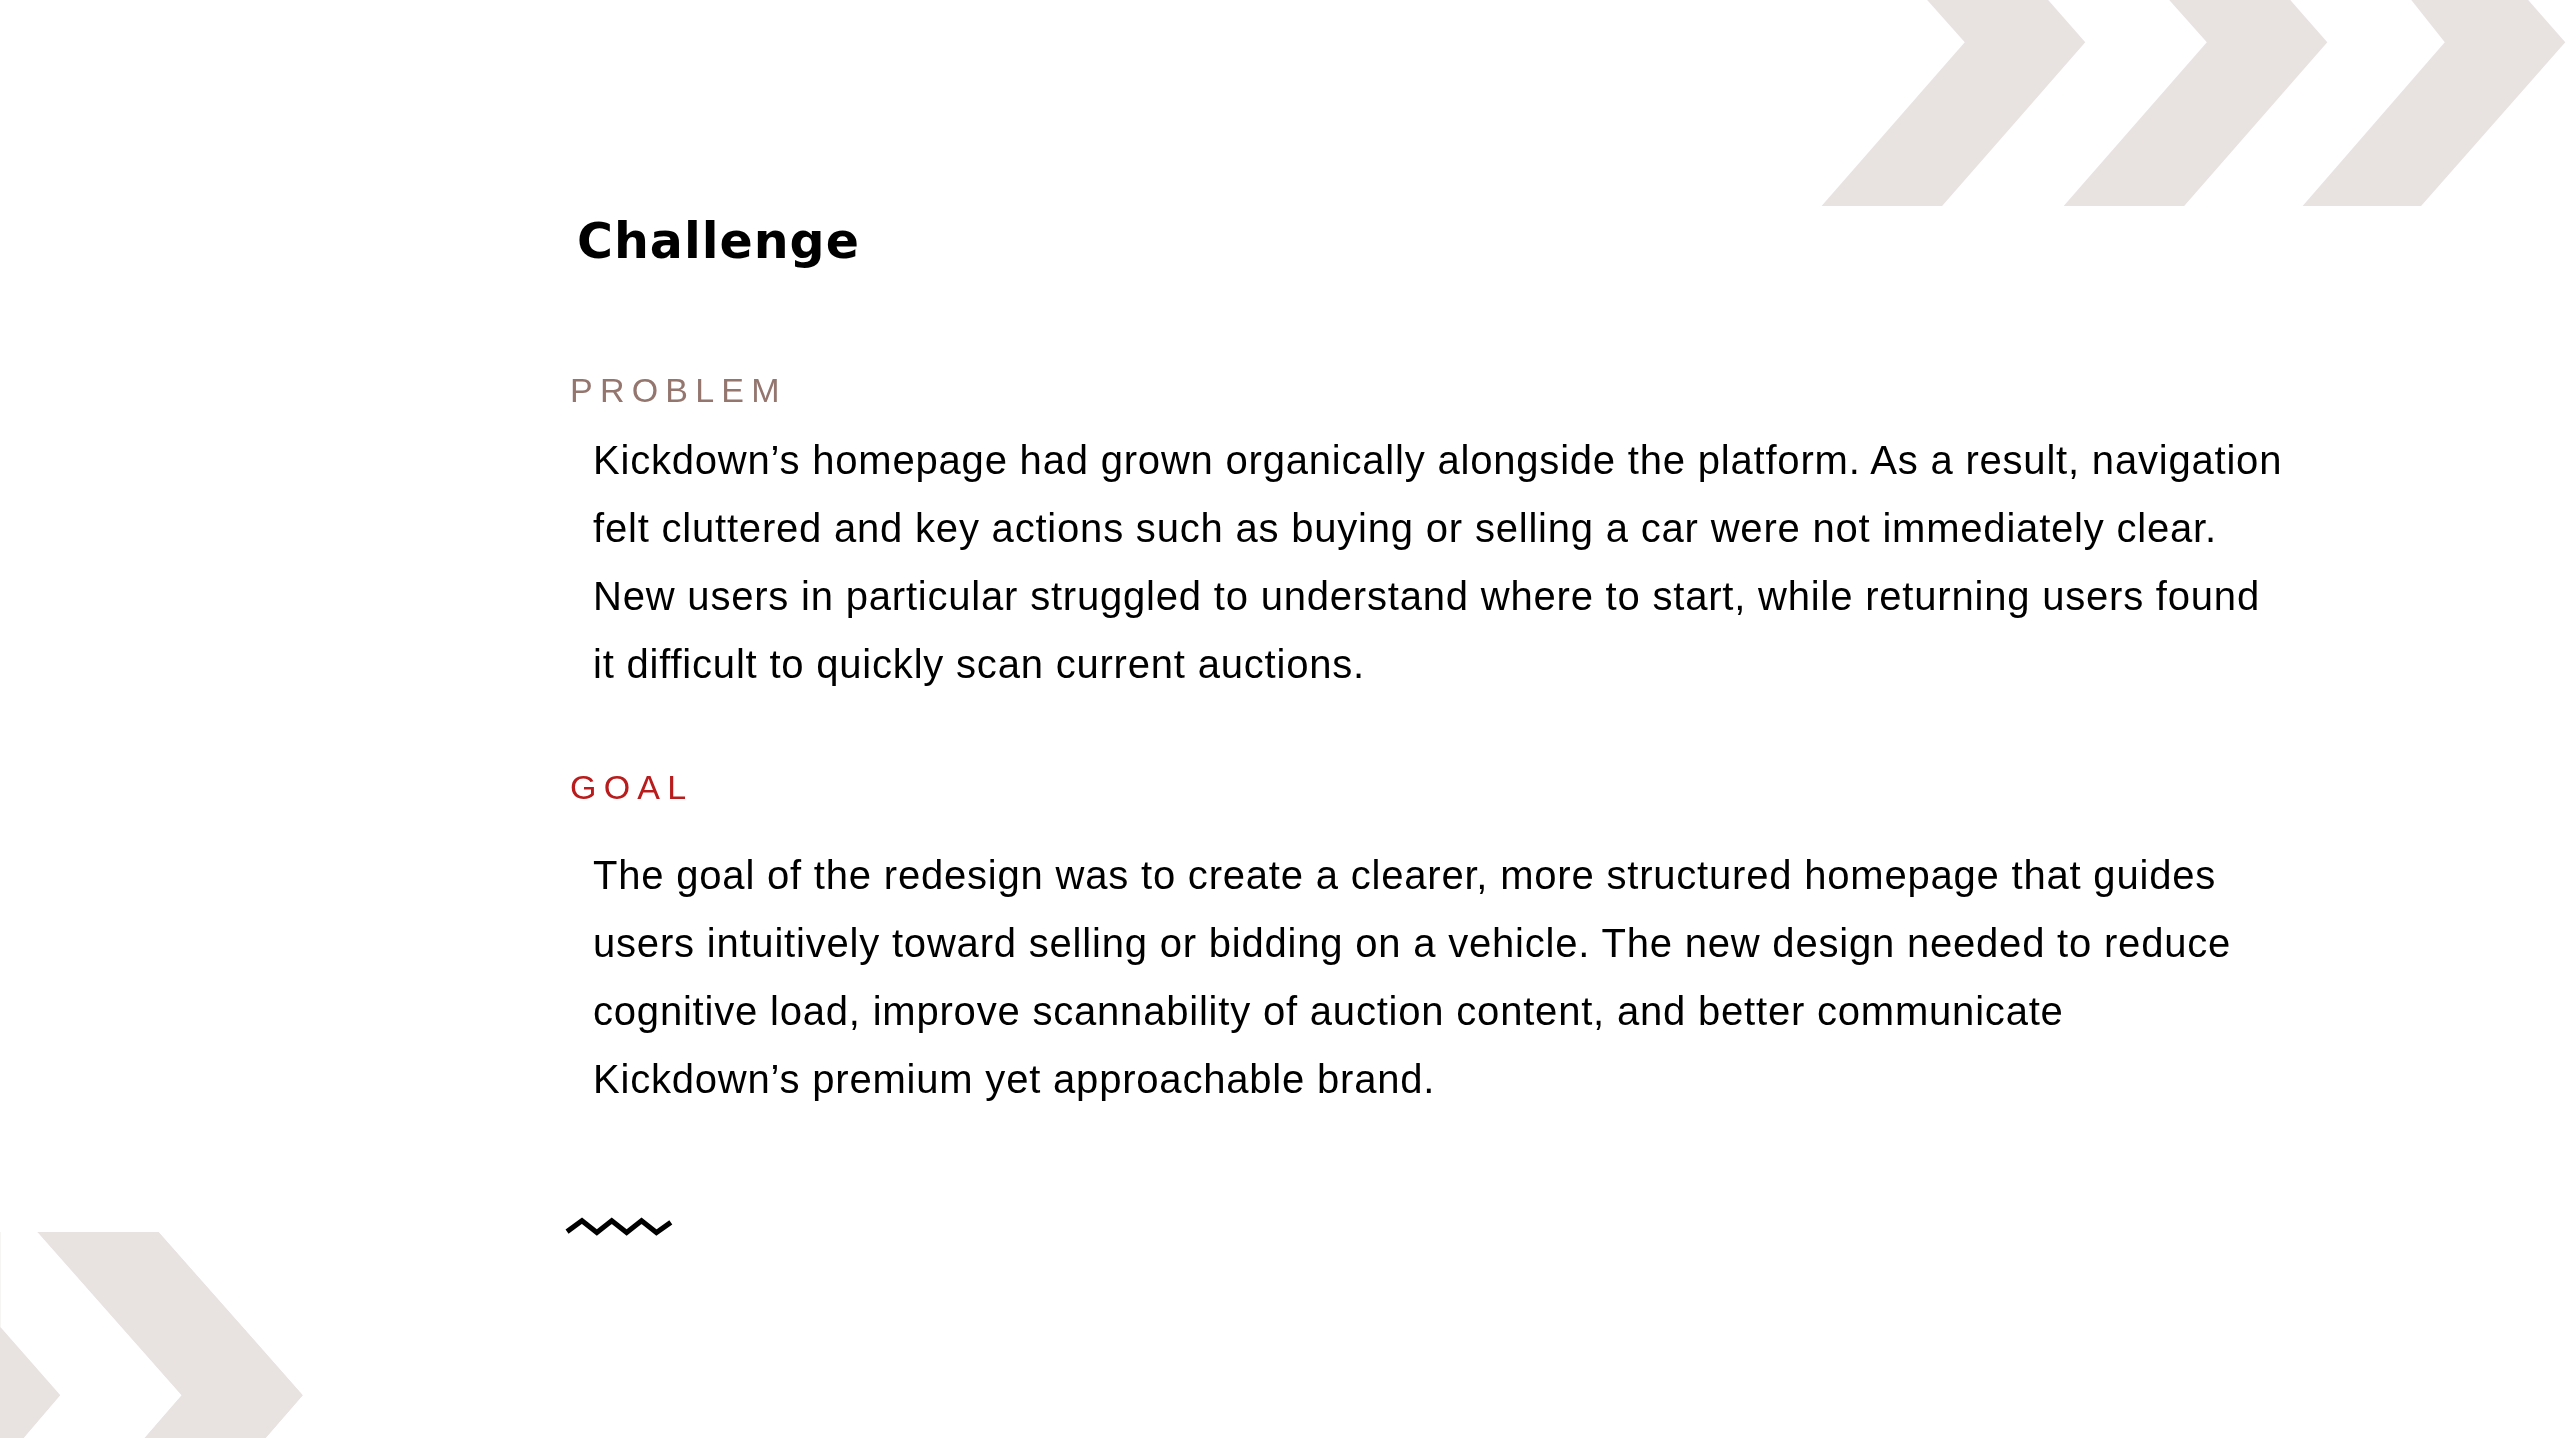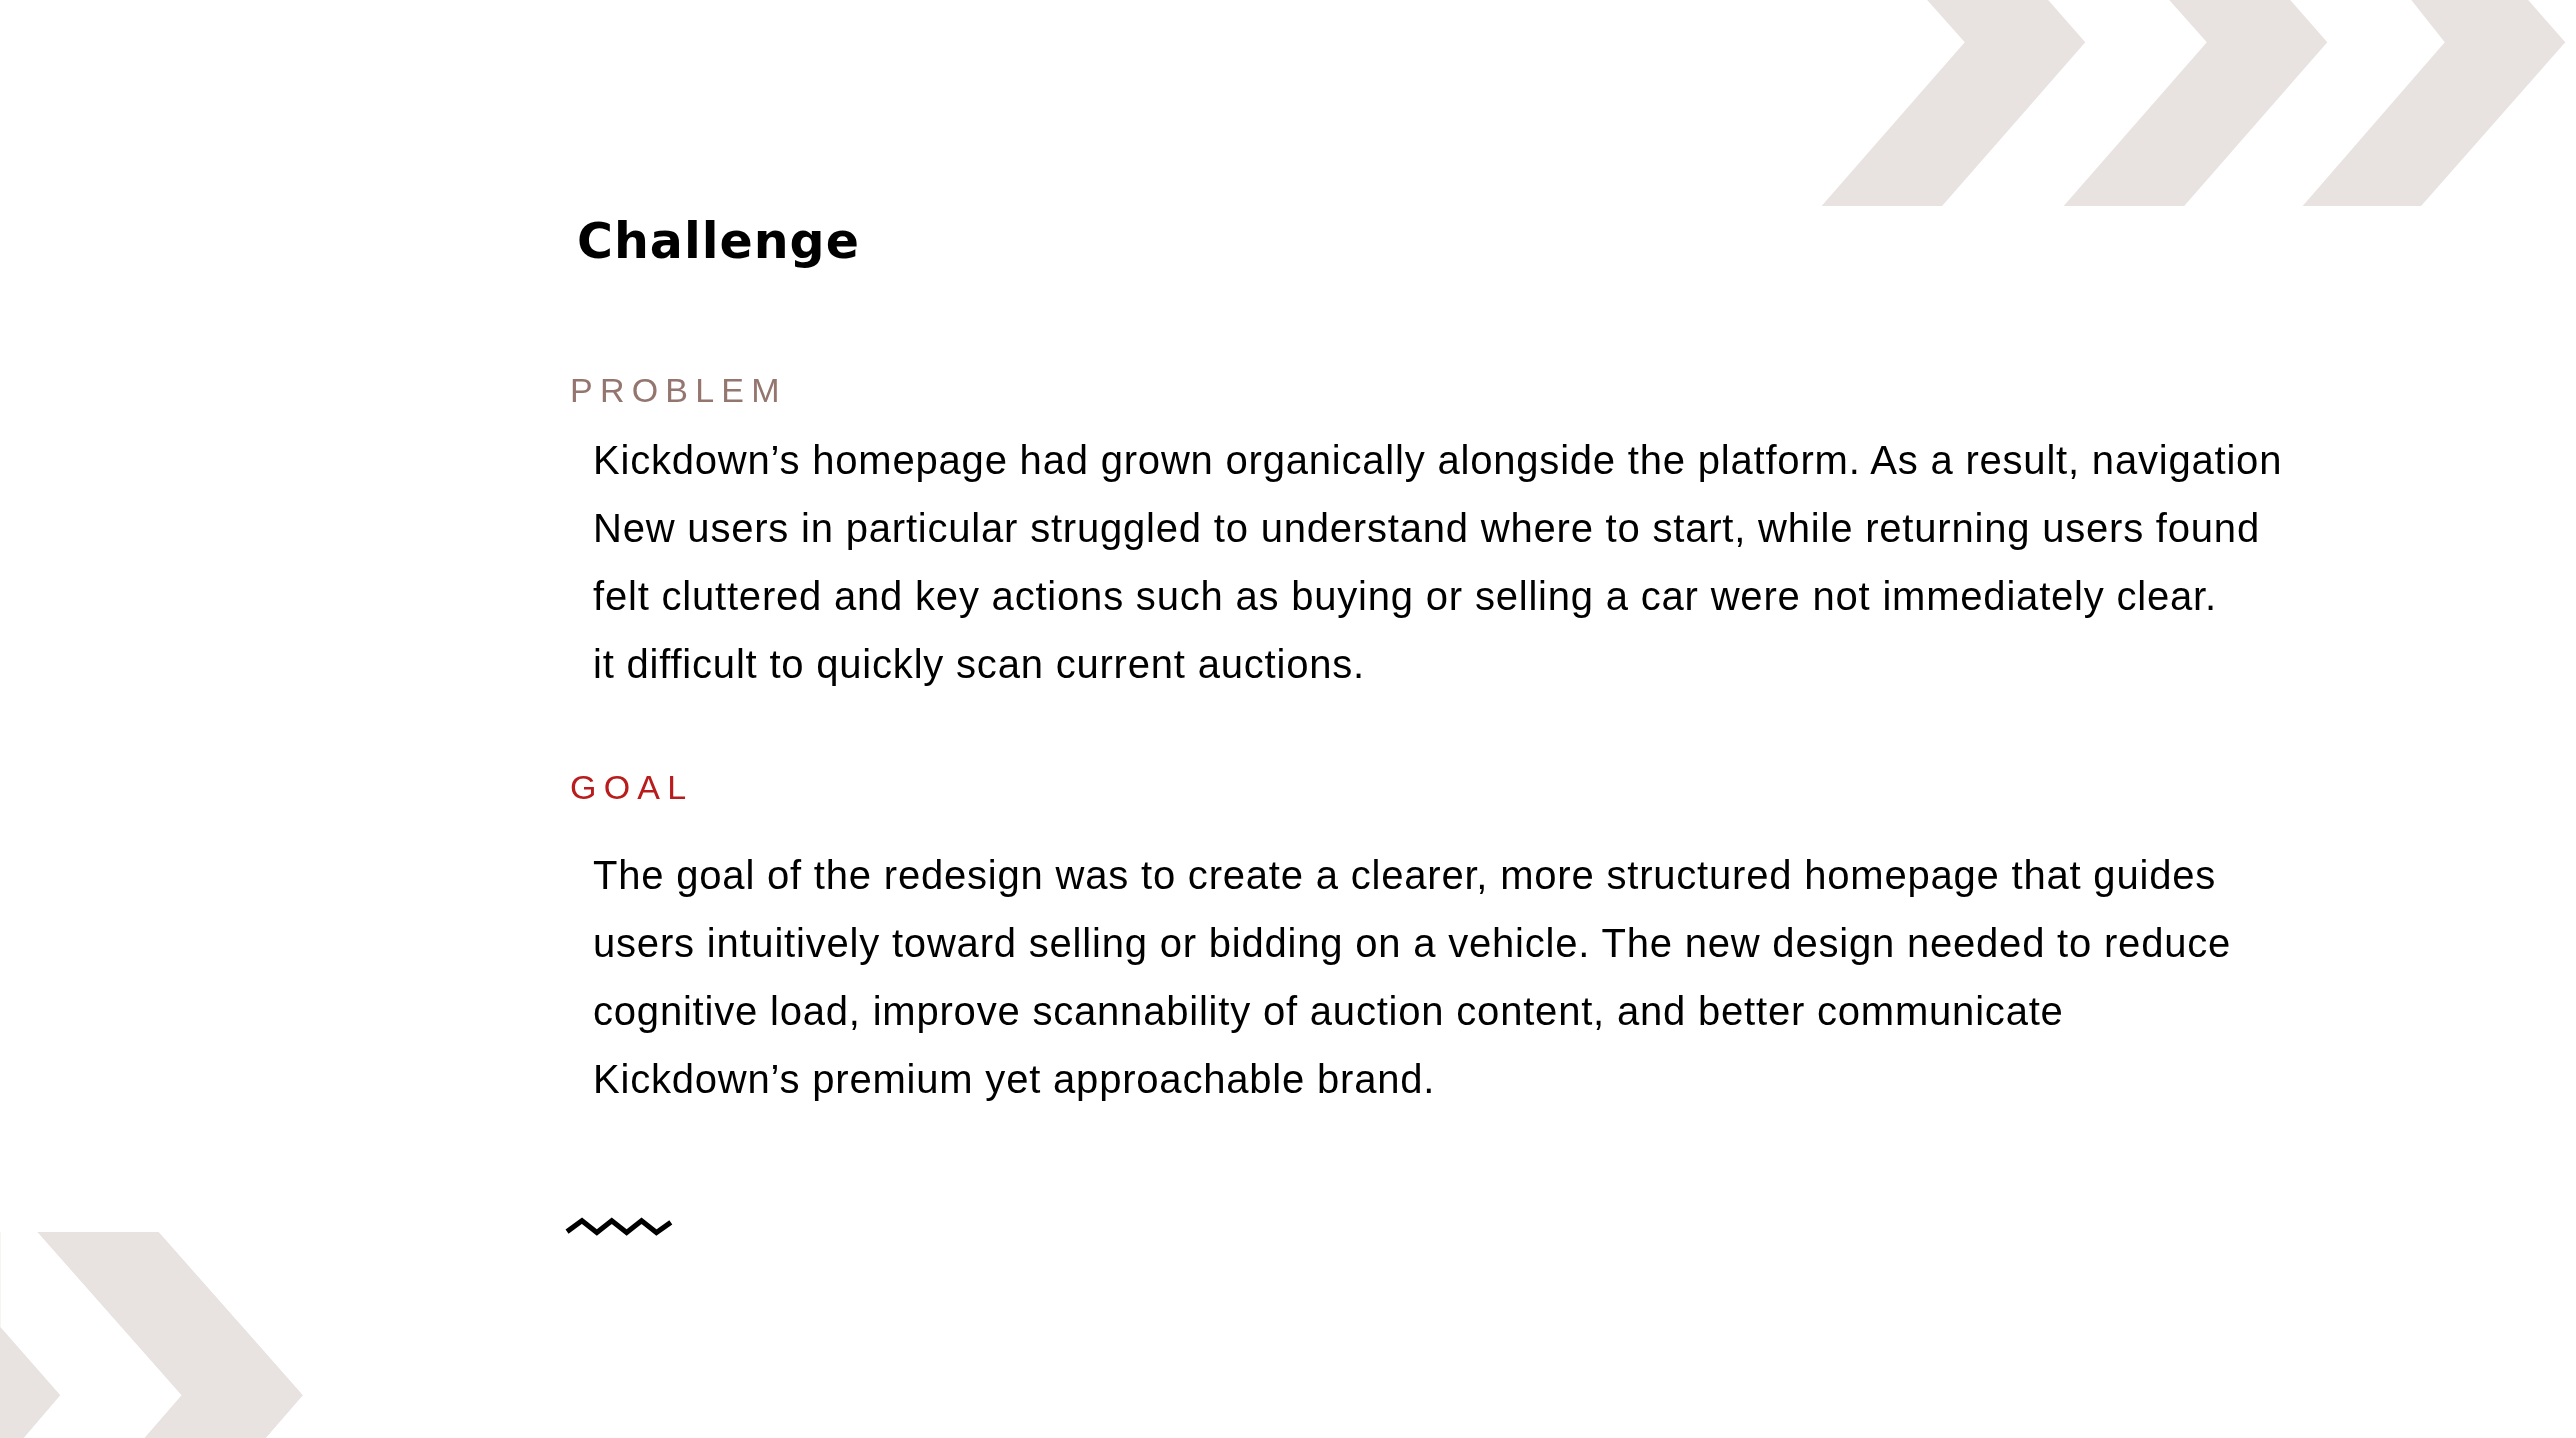--- a/index.html
+++ b/index.html
@@ -50,22 +50,22 @@
   <polygon fill="#e8e3e1" points="0,2577 116,2709 45,2792 0,2792"></polygon>
   <polygon fill="#e8e3e1" points="72,2392 307,2392 587,2709 515,2792 280,2792 352,2709"></polygon>
 </svg>
 
 <div class="content">
   <h2 class="heading">Challenge</h2>
 
   <div class="label problem" style="color:#94766f;">PROBLEM</div>
   <p class="para problem">
     <span class="line">Kickdown’s homepage had grown organically alongside the platform. As a result, navigation</span>
+    <span class="line">felt cluttered and key actions such as buying or selling a car were not immediately clear.</span>
     <span class="line">New users in particular struggled to understand where to start, while returning users found</span>
-    <span class="line">felt cluttered and key actions such as buying or selling a car were not immediately clear.</span>
     <span class="line">it difficult to quickly scan current auctions.</span>
   </p>
 
   <div class="label goal" style="color:#b91c1c;">GOAL</div>
   <p class="para goal">
     <span class="line">The goal of the redesign was to create a clearer, more structured homepage that guides</span>
     <span class="line">users intuitively toward selling or bidding on a vehicle. The new design needed to reduce</span>
     <span class="line">cognitive load, improve scannability of auction content, and better communicate</span>
     <span class="line">Kickdown’s premium yet approachable brand.</span>
   </p>

